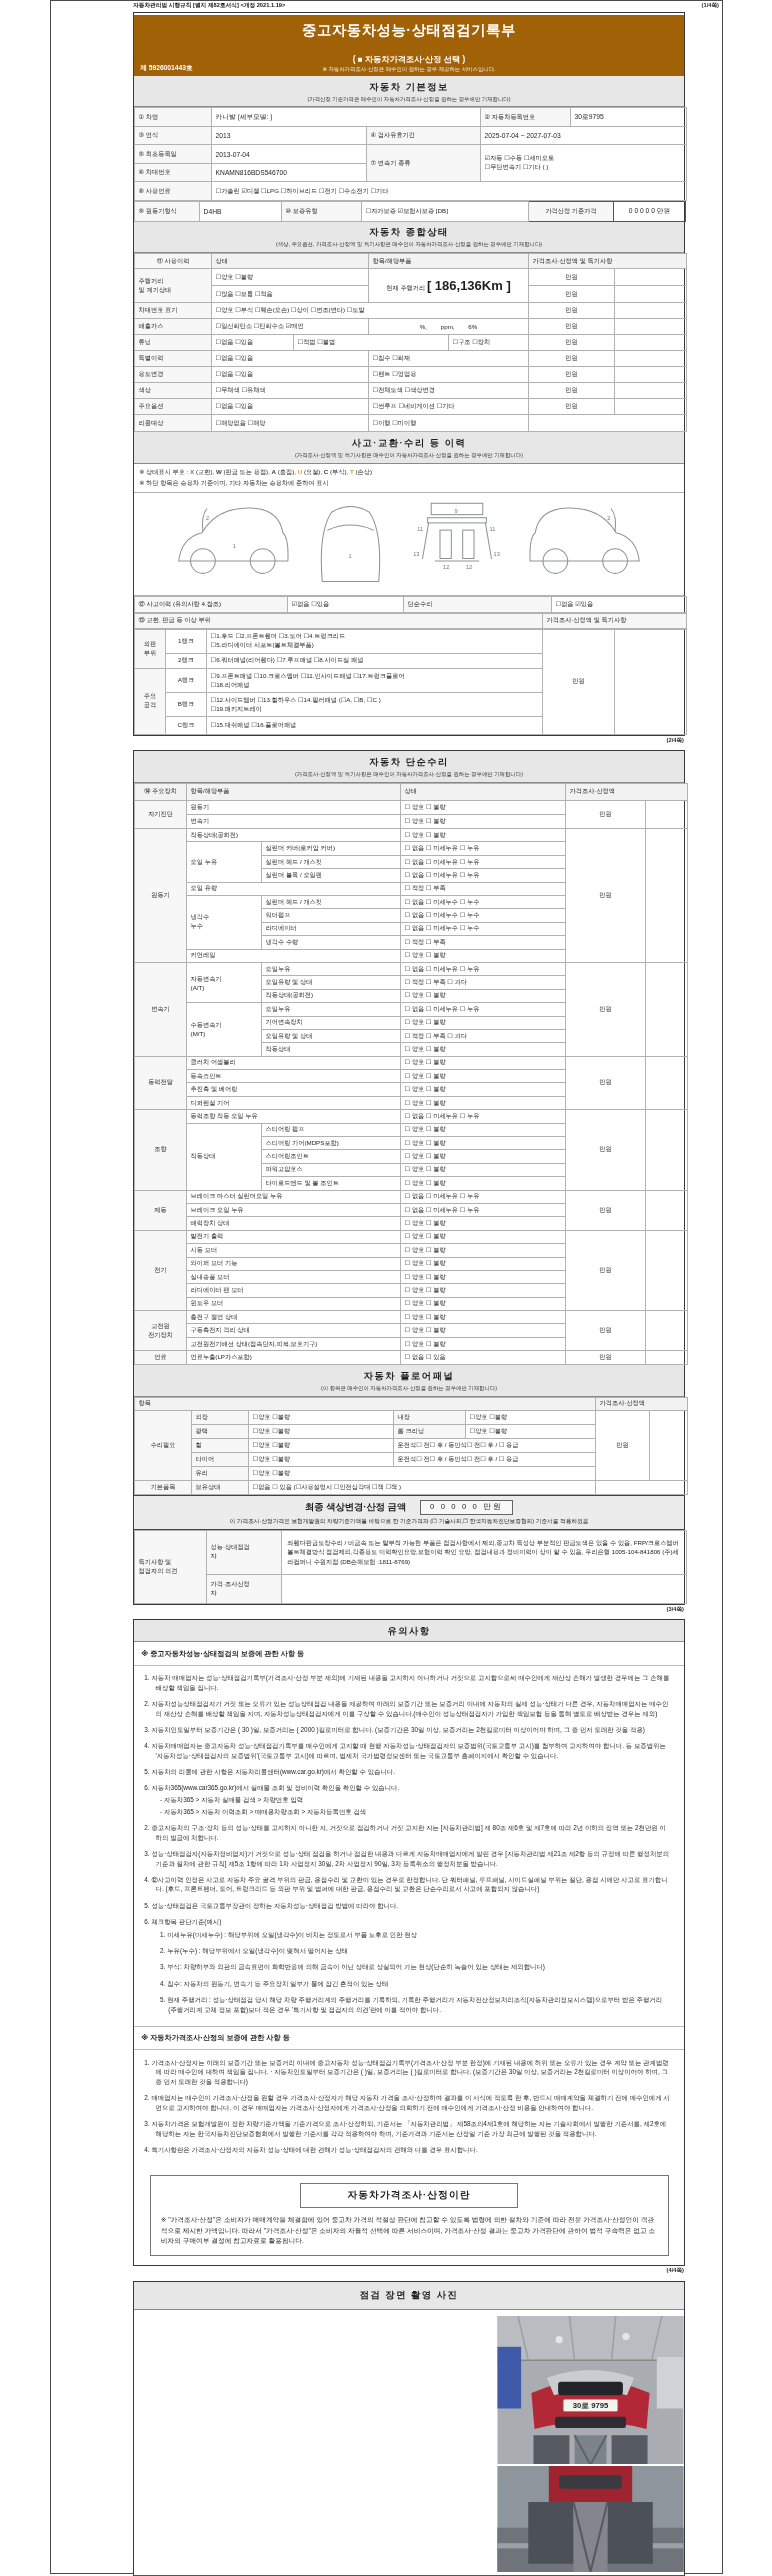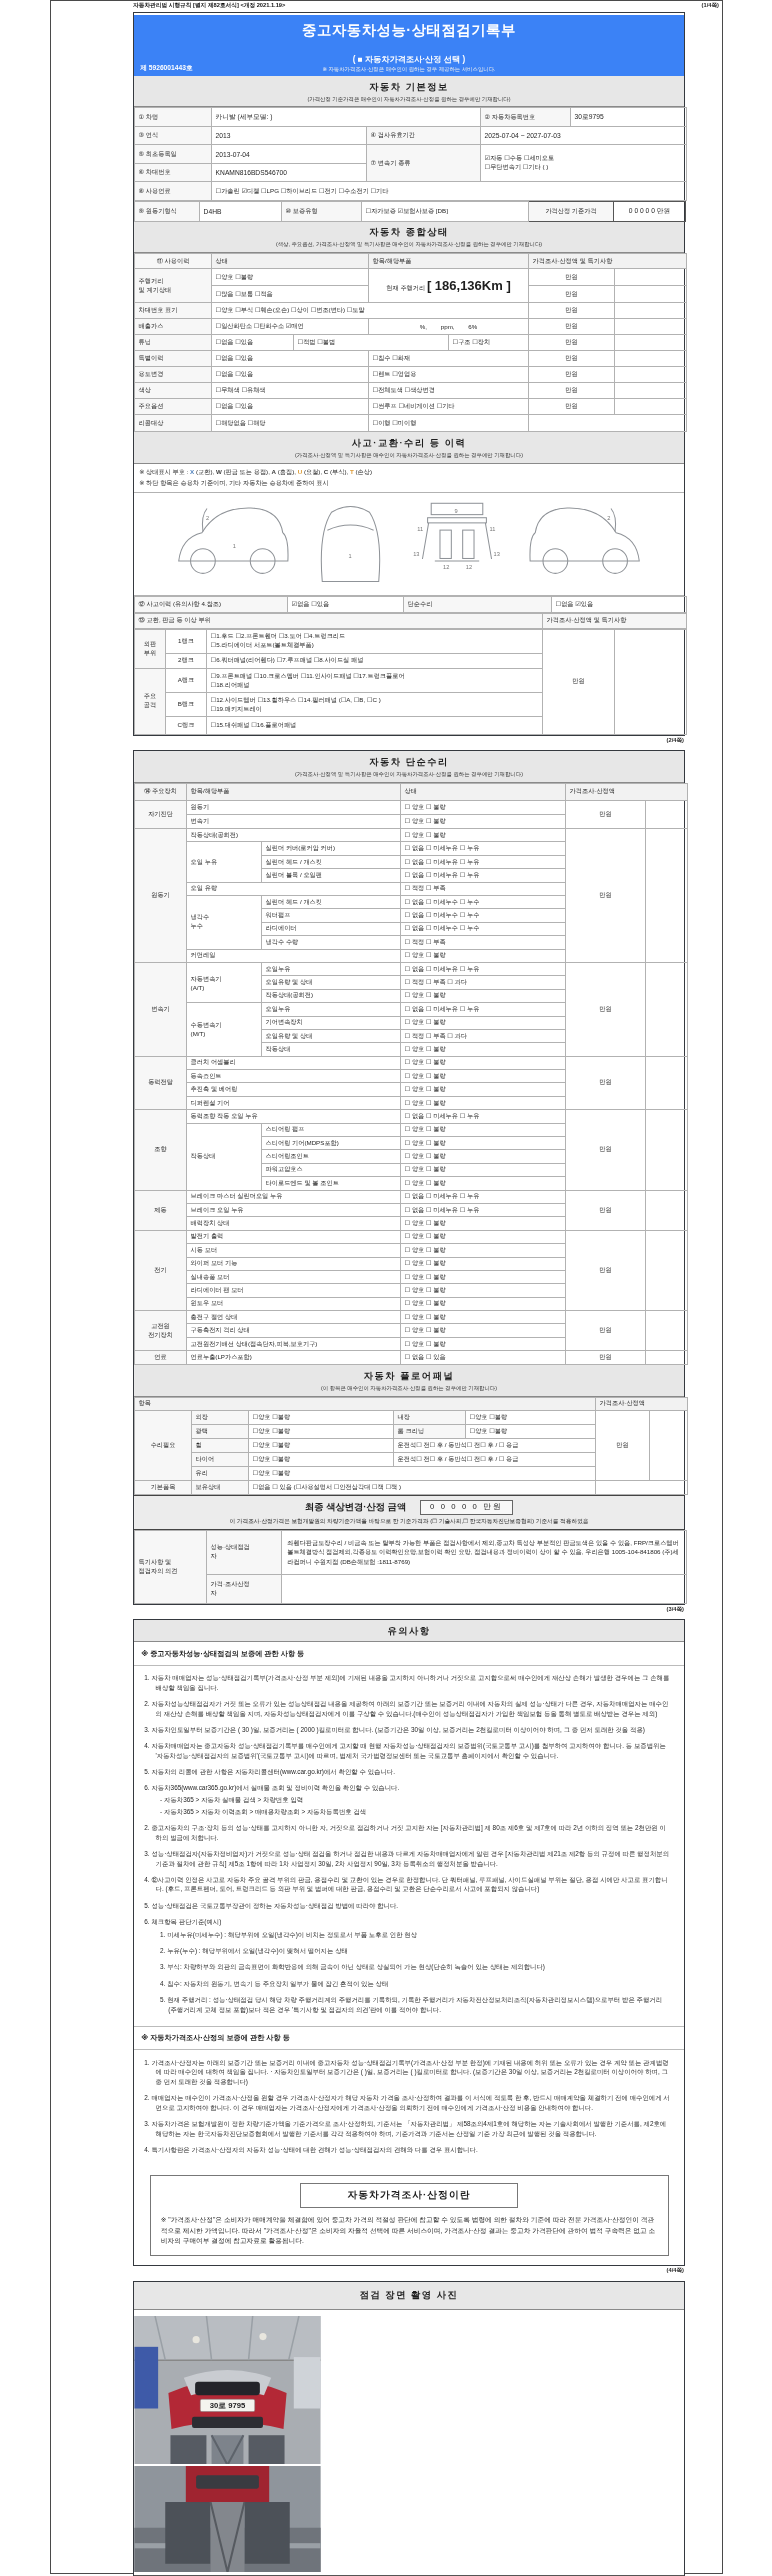--- a/index.html
+++ b/index.html
@@ -5,21 +5,21 @@
   html,body{margin:0;padding:0}
   body{width:773px;height:2576px;position:relative;background:#fff;
        font-family:"Liberation Sans","DejaVu Sans",sans-serif;color:#1e1e1e;}
   .frame{position:absolute;left:50px;top:0;width:673px;height:2574px;border:0.5px solid #4a4a4a;box-sizing:border-box}
   .rule-line{position:absolute;top:1.5px;left:133px;font-size:5.7px;font-weight:bold;color:#111}
   .pg-top{position:absolute;top:1.5px;right:54px;font-size:5.7px;font-weight:bold}
   .col{position:absolute;left:133px;top:12.4px;width:552px}
   .box{border:1.5px solid #35393f;box-sizing:border-box;background:#fff}
   .pglabel{text-align:right;font-size:5.7px;font-weight:bold;margin:1.5px 1px 5.2px 0}
   
-  .band-dark{background:#3b82f6;color:#fff;position:relative;border-top:2.6px solid #fff;padding:5.2px 0 3.1px;text-align:center}
+  .band-dark{background:#a16207;color:#fff;position:relative;border-top:2.6px solid #fff;padding:5.2px 0 3.1px;text-align:center}
   .band-dark .t1{font-size:14.4px;font-weight:bold;letter-spacing:0.5px}
   .band-dark .t2{font-size:8.2px;font-weight:bold;margin-top:14px}
   .band-dark .t3{font-size:5.4px;margin-top:1.5px;color:#eee}
   .band-dark .docno{position:absolute;left:6.2px;bottom:3.1px;font-size:6.7px;font-weight:bold;text-align:left}
   
   .secband{background:#e7e7e7;text-align:center;padding:4.6px 0 3.6px;border-bottom:0.5px solid #8a8a8a}
   .secband .st{font-size:9.3px;font-weight:bold;letter-spacing:1.5px}
   .secband .sn{font-size:5.4px;margin-top:2.1px;color:#333}
   table{border-collapse:collapse;width:100%;table-layout:fixed}
   td{border:0.5px solid #b2b2b2;font-size:6.2px;padding:1px 3.6px;vertical-align:middle;overflow:hidden}
@@ -46,21 +46,21 @@
   
   .nsec{font-size:7.2px;font-weight:bold;padding:6.2px 7.2px;border-bottom:0.5px solid #bbb}
   .nitems{padding:7.2px 13.4px 5.2px 10.3px}
   .itm{font-size:6.4px;line-height:1.5;margin:0 0 6.7px 0;padding-left:11.3px;text-indent:-11.3px}
   .sub{padding-left:24px;text-indent:-8.2px}
   .nbox{border:0.5px solid #777;margin:8.2px 15.5px 9.3px 15.5px;padding:0 0 7.2px 0}
   .nbox .nbt{width:216px;margin:7.2px auto 6.2px auto;border:0.5px solid #777;text-align:center;
              font-size:9.8px;font-weight:bold;padding:5.2px 0;letter-spacing:1px}
   .nbox .nbp{font-size:6.7px;line-height:1.55;padding:1px 10.3px;font-weight:500}
   
-  .photo-wrap{display:flex;flex-direction:column;align-items:flex-start;padding:6.2px 0 3.1px;gap:2.1px}
+  .photo-wrap{display:flex;flex-direction:column;align-items:flex-end;padding:6.2px 0 3.1px;gap:2.1px}
   .signrow{border-top:1px solid #555;border-bottom:0.5px solid #999;text-align:center;
            font-size:7.7px;font-weight:bold;padding:4.1px 0}
   .feerow{text-align:right;padding:3.6px 11.3px 4.1px 0;font-size:8.2px;font-weight:bold;color:#2b57a8}
 </style>
 </head>
 <body>
 
 <div class="frame"></div>
 <div class="rule-line">자동차관리법 시행규칙 [별지 제82호서식] &lt;개정 2021.1.19&gt;</div>
 <div class="pg-top">(1/4쪽)</div>

